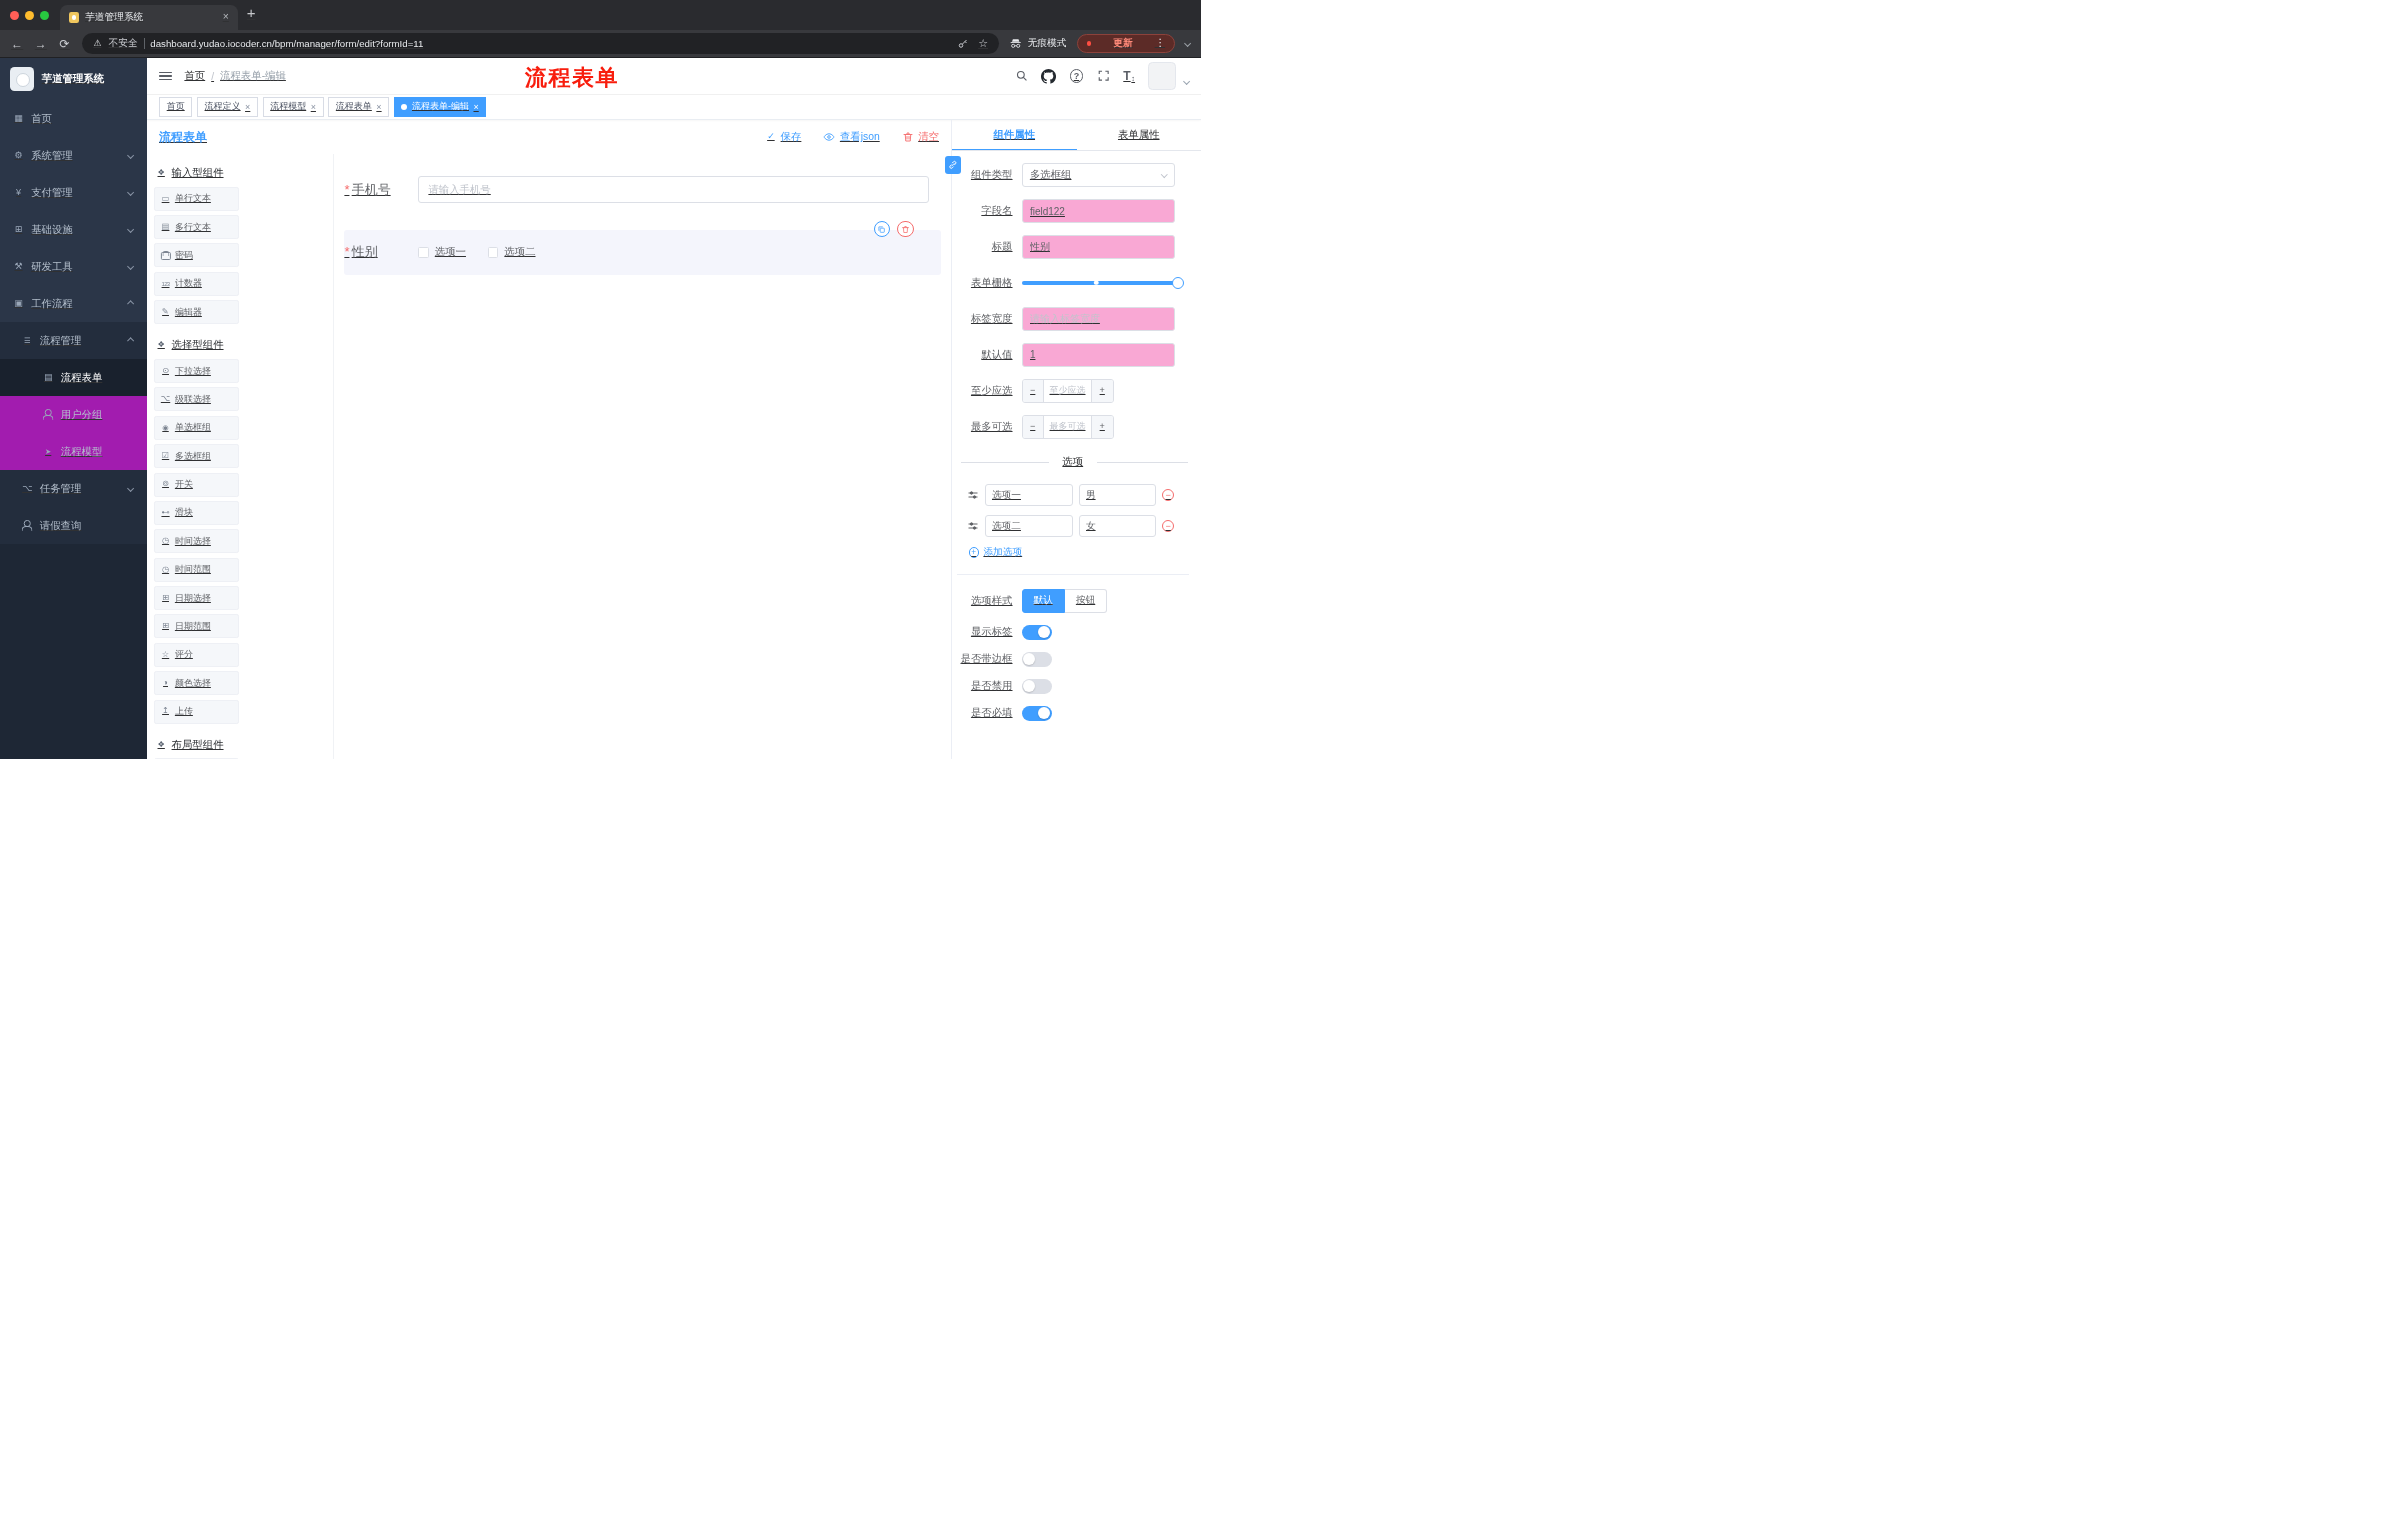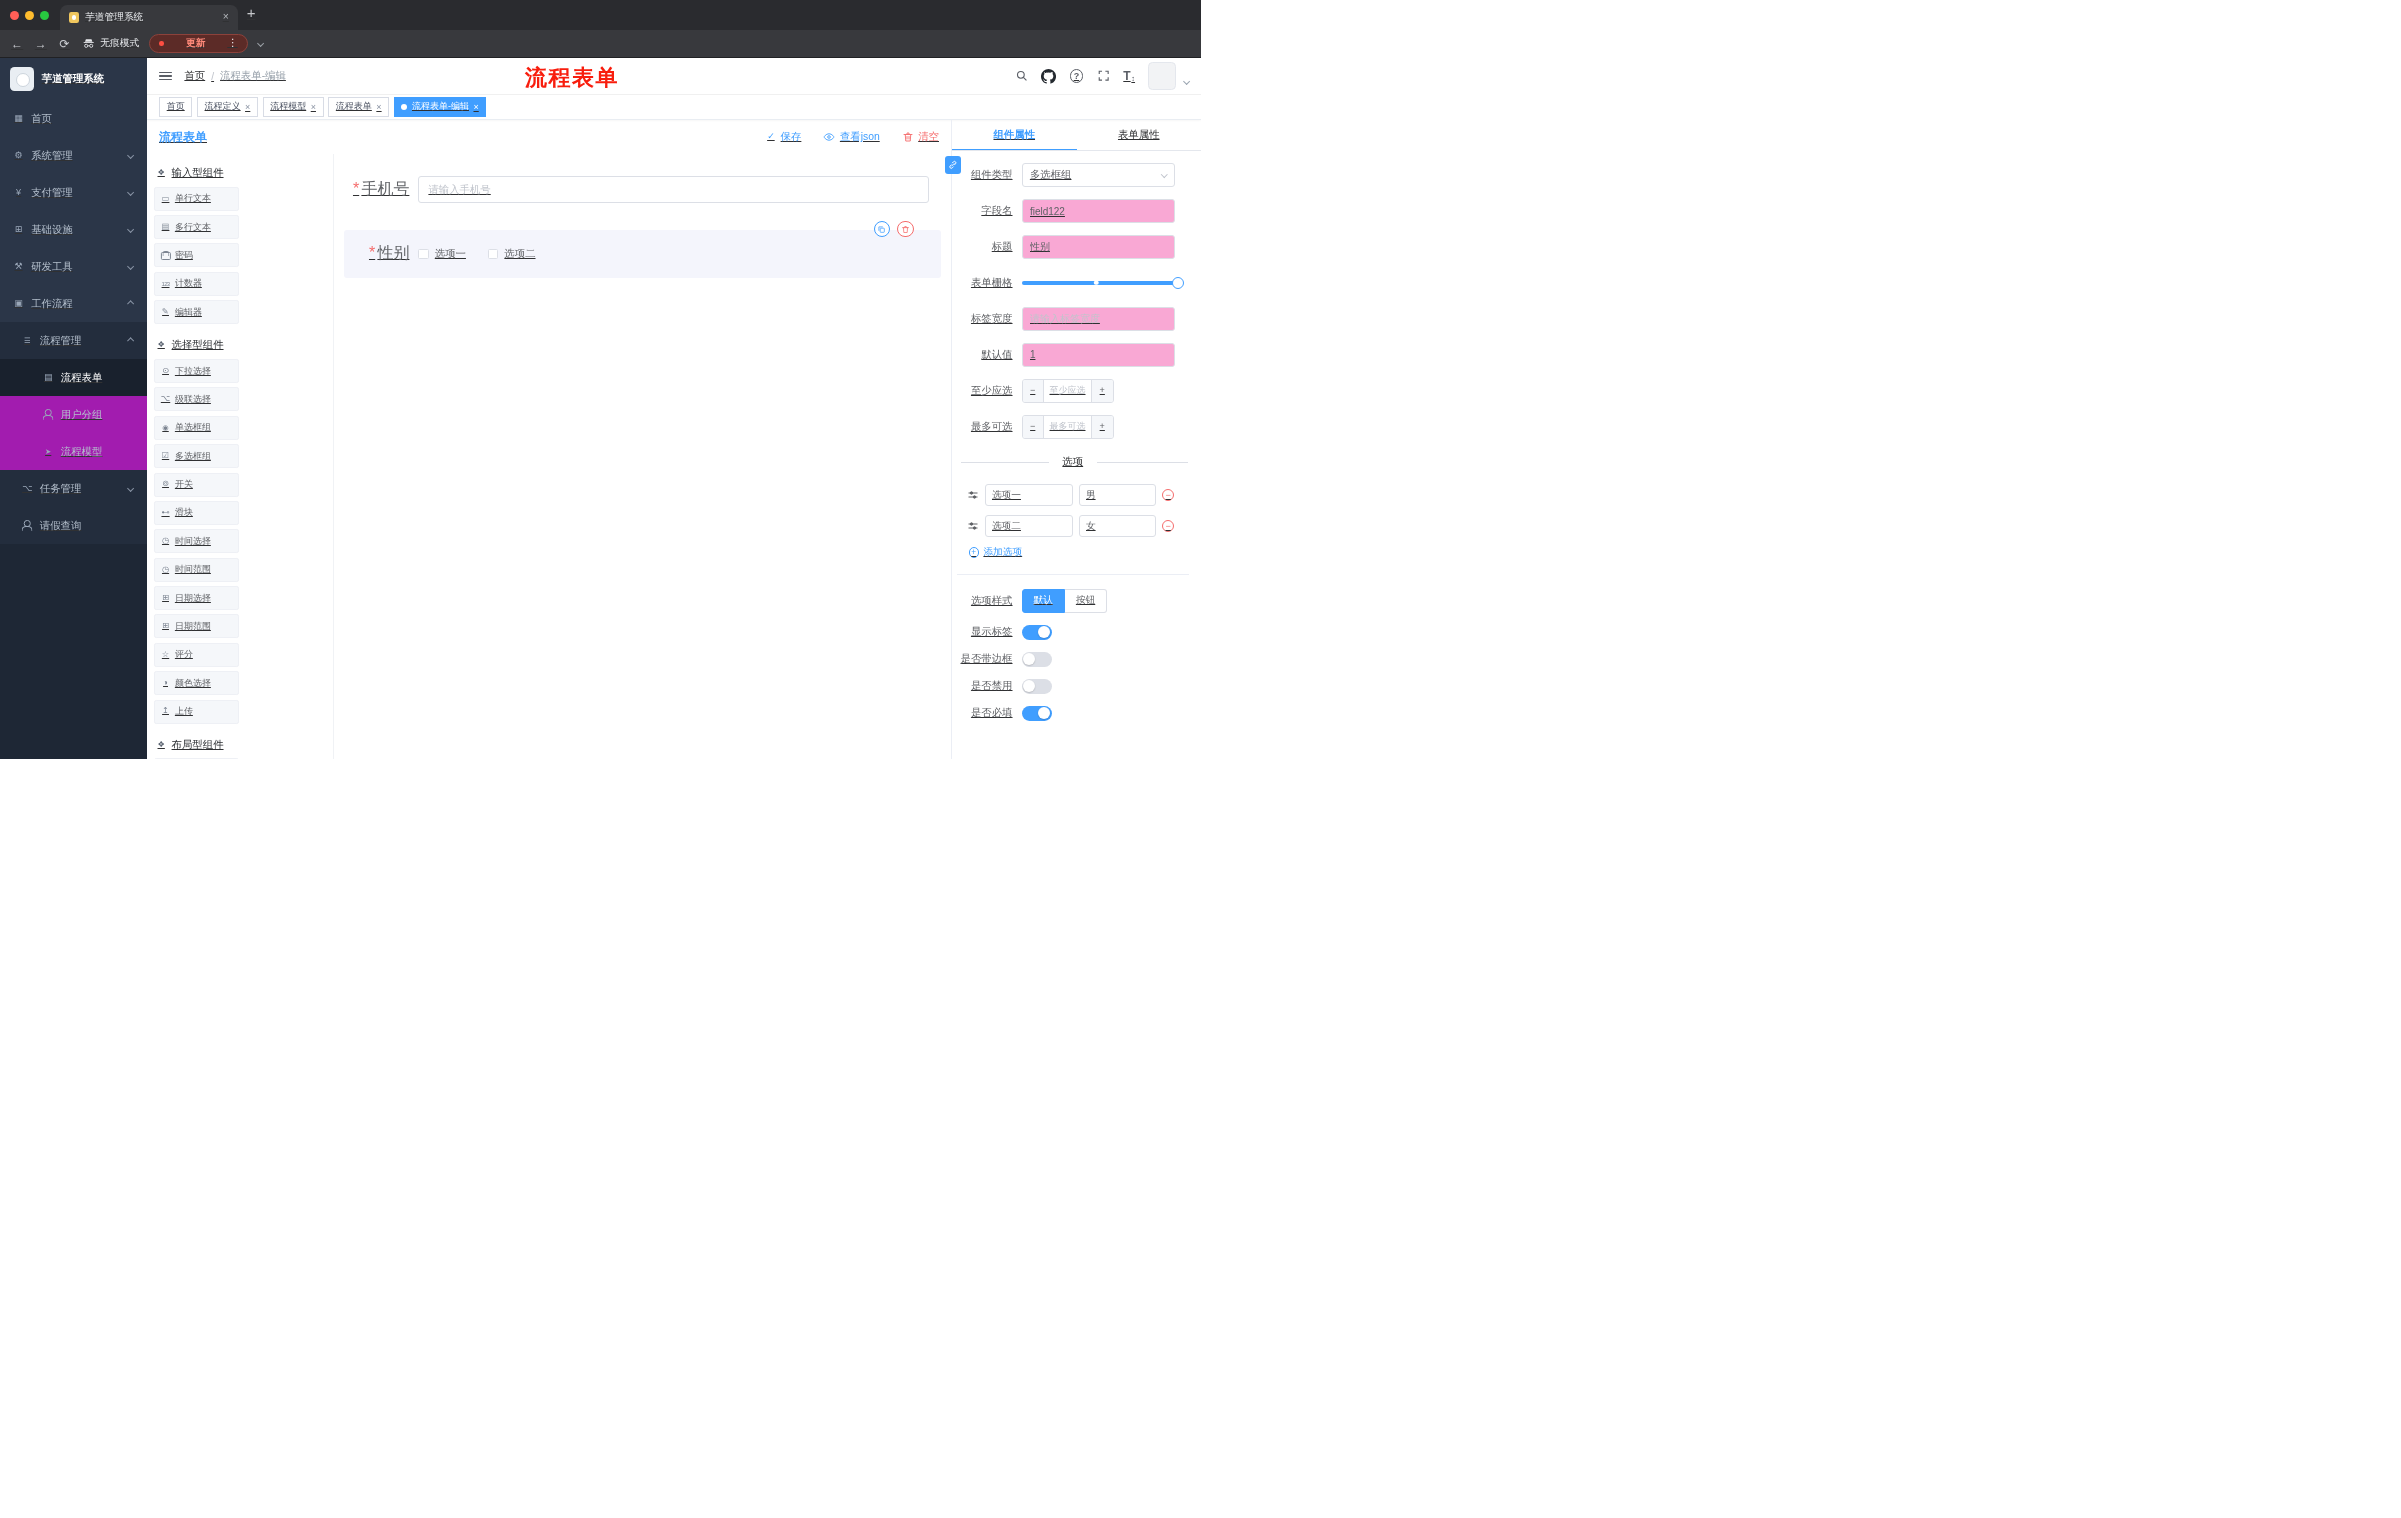--- a/index.html
+++ b/index.html
@@ -115,21 +115,21 @@
   .group-title{display:flex;align-items:center;gap:5.2px;margin:12px 4.5px 4.5px;font-size:10.4px;color:#2c2f33;}
   .comp-grid{display:flex;flex-wrap:wrap;}
   .comp-btn{width:85px;height:24px;margin:2.2px;background:#f5f7fa;border:0.7px solid #eef0f5;border-radius:2.2px;display:flex;align-items:center;gap:4.5px;padding:0 6px;font-size:9px;color:#606266;cursor:grab;white-space:nowrap;}
   .comp-btn .ic{color:#7d8592;width:9.7px;height:9.7px;font-size:8.2px;}
   .req::before{content:"*";color:#f56c6c;margin-right:2.2px;}
   input::placeholder, textarea::placeholder{color:#c0c4cc;}
 
   
   .canvas{flex:1;padding:15px 10.4px 0;min-width:0;position:relative;background:#fff;overflow:hidden;}
   .cfield{display:flex;align-items:center;padding:7.4px 0;border-radius:3px;}
-  .clabel{width:74px;text-align:right;padding-right:9px;font-size:16px;color:#606266;flex:none;}
+  .clabel{width:74px;padding-right:9px;font-size:13px;color:#606266;flex:none;}
   .cinput{flex:1;height:27px;border:0.7px solid #dcdfe6;border-radius:3px;padding:0 9px;font-size:10.4px;color:#606266;margin-right:12px;background:#fff;outline:none;font-family:inherit;}
   .cfield.selected{background:#f4f5fc;position:relative;margin-top:19.3px;padding:13.4px 0;}
   .cbgroup{display:flex;align-items:center;gap:22px;}
   .cbitem{display:flex;align-items:center;gap:6px;color:#606266;cursor:pointer;}
   .cbbox{width:10.4px;height:10.4px;border:0.7px solid #dcdfe6;border-radius:1.5px;background:#fff;flex:none;}
   .fld-actions{position:absolute;top:-9px;right:27px;display:flex;gap:7.4px;}
   .act-btn{width:16.3px;height:16.3px;border-radius:50%;background:#fff;display:flex;align-items:center;justify-content:center;cursor:pointer;}
   .act-btn.copy{border:0.7px solid #409eff;color:#409eff;}
   .act-btn.del{border:0.7px solid #f56c6c;color:#f56c6c;}
 
@@ -191,20 +191,33 @@
       <span class="favicon"></span>
       <span class="btab-title">芋道管理系统</span>
       <span class="tab-x"></span>
     </div>
     <span class="newtab"></span>
   </div>
   <div class="btoolbar">
     <i class="ic navic i-back"></i>
     <i class="ic navic i-fwd"></i>
     <i class="ic navic i-reload"></i>
+    <div class="urlbar">
+      <i class="ic i-warn"></i>
+      <span class="sec">不安全</span>
+      <span class="vdiv"></span>
+      <span class="urltext">dashboard.yudao.iocoder.cn/bpm/manager/form/edit?formId=11</span>
+      <span class="urlright">
+        <svg class="svg16" viewBox="0 0 24 24" fill="none" stroke="#c9cbd0" stroke-width="2">
+            <circle cx="8" cy="15" r="3.5"></circle>
+            <path d="M11 12l8-8M16 7l3 3"></path>
+          </svg>
+        <i class="ic i-starline" style="color:#c9cbd0;font-size:11px;"></i>
+      </span>
+    </div>
     <span class="incog">
       <svg class="svg18" viewBox="0 0 24 24" fill="#e8eaed">
           <path d="M3 9.2h18v1.6H3z"></path>
           <path d="M7 4h10l1.6 4.6H5.4z"></path>
           <circle cx="7.5" cy="15.8" r="2.8" fill="none" stroke="#e8eaed" stroke-width="1.5"></circle>
           <circle cx="16.5" cy="15.8" r="2.8" fill="none" stroke="#e8eaed" stroke-width="1.5"></circle>
           <path d="M10.3 15.8h3.4" stroke="#e8eaed" stroke-width="1.5"></path>
         </svg>
       <span>无痕模式</span>
     </span>

